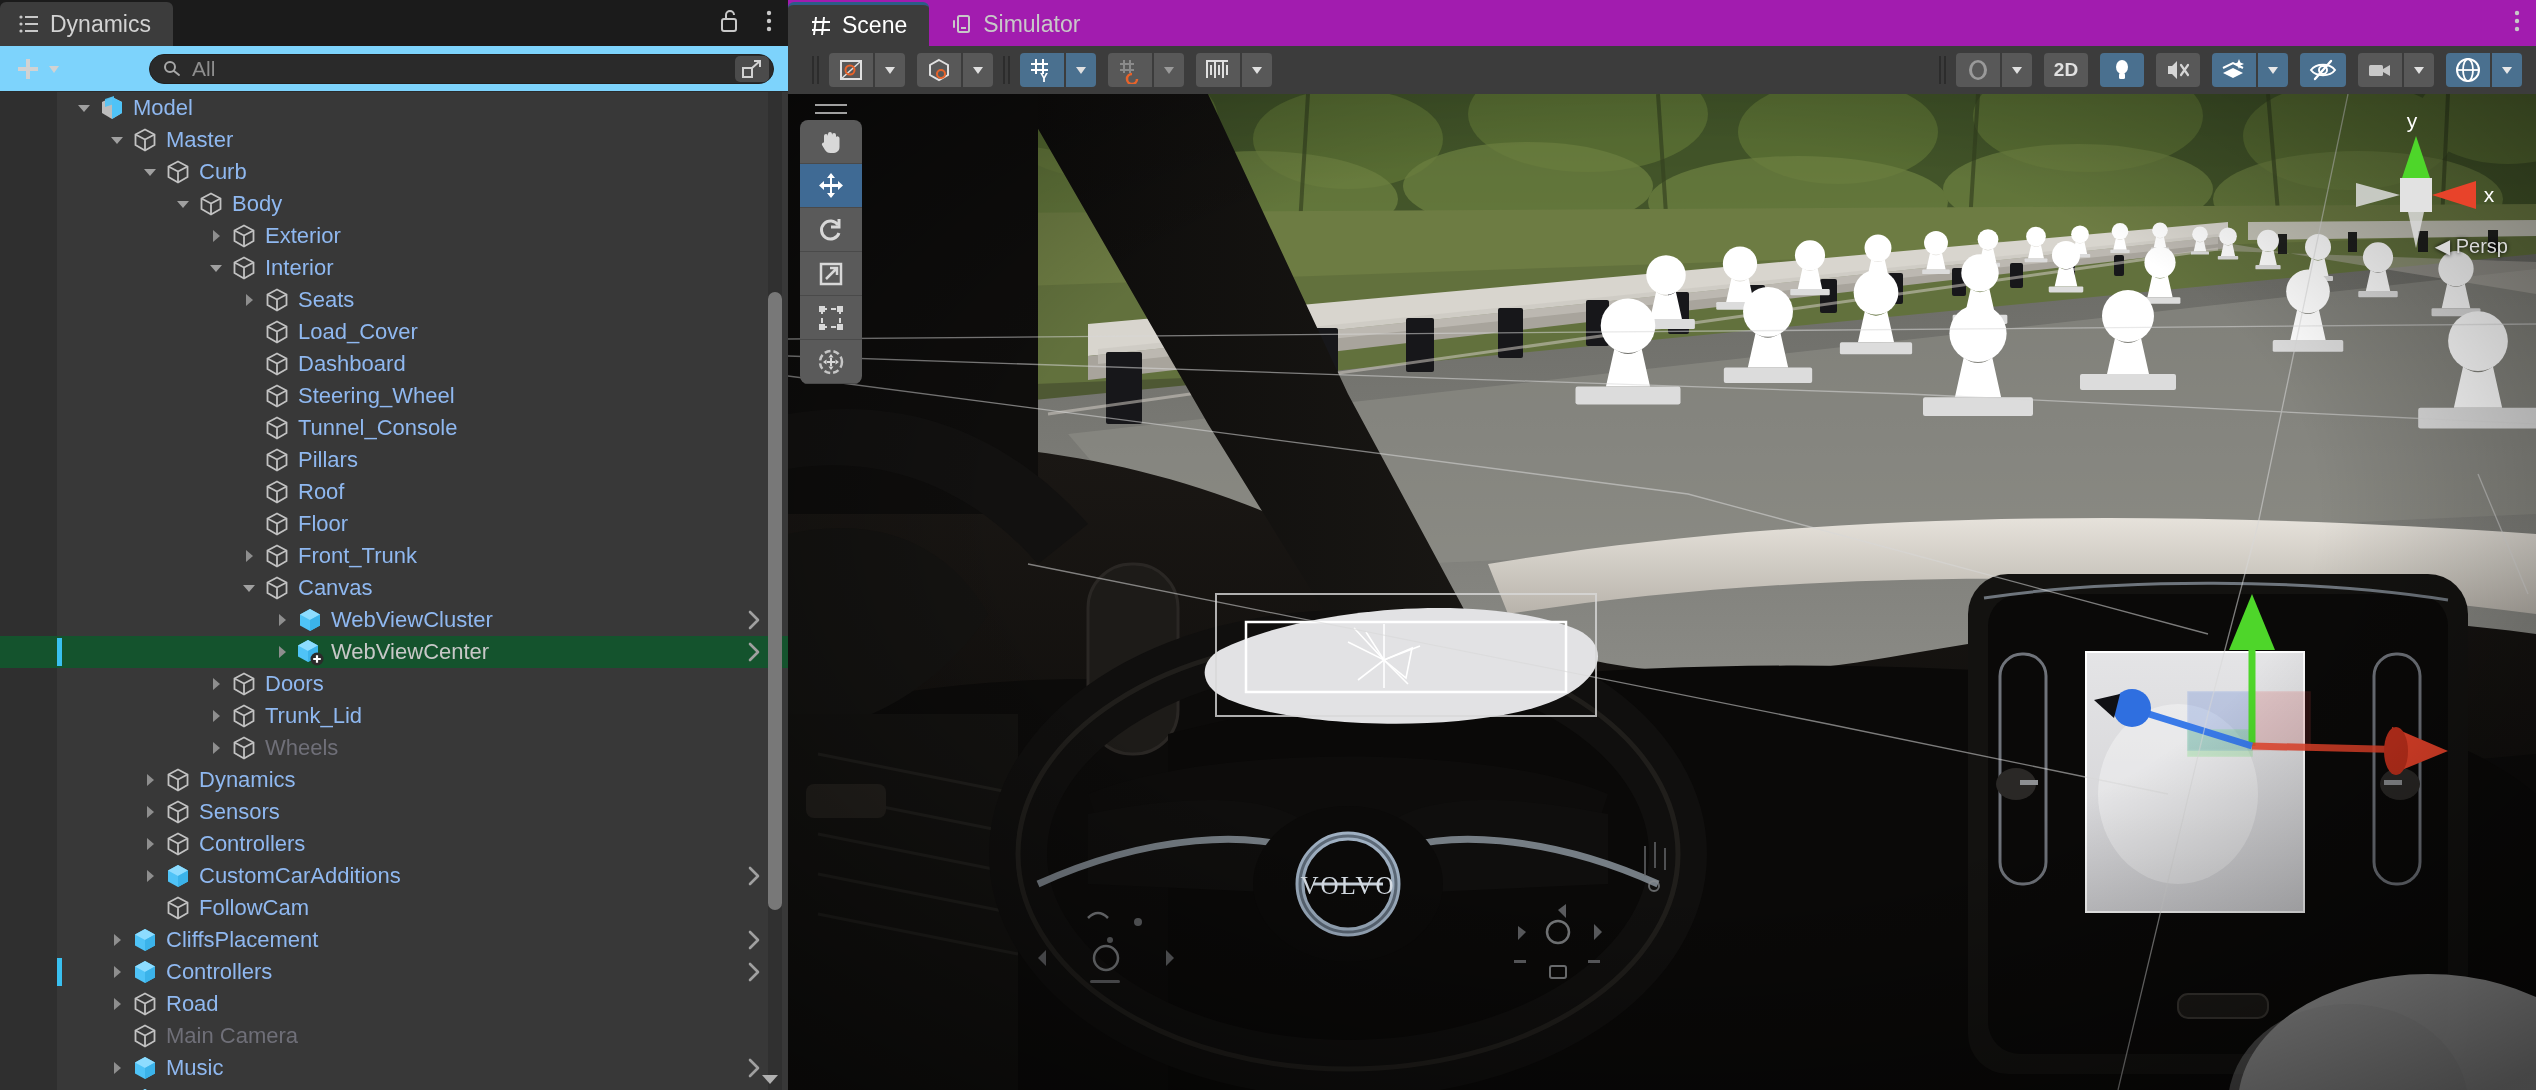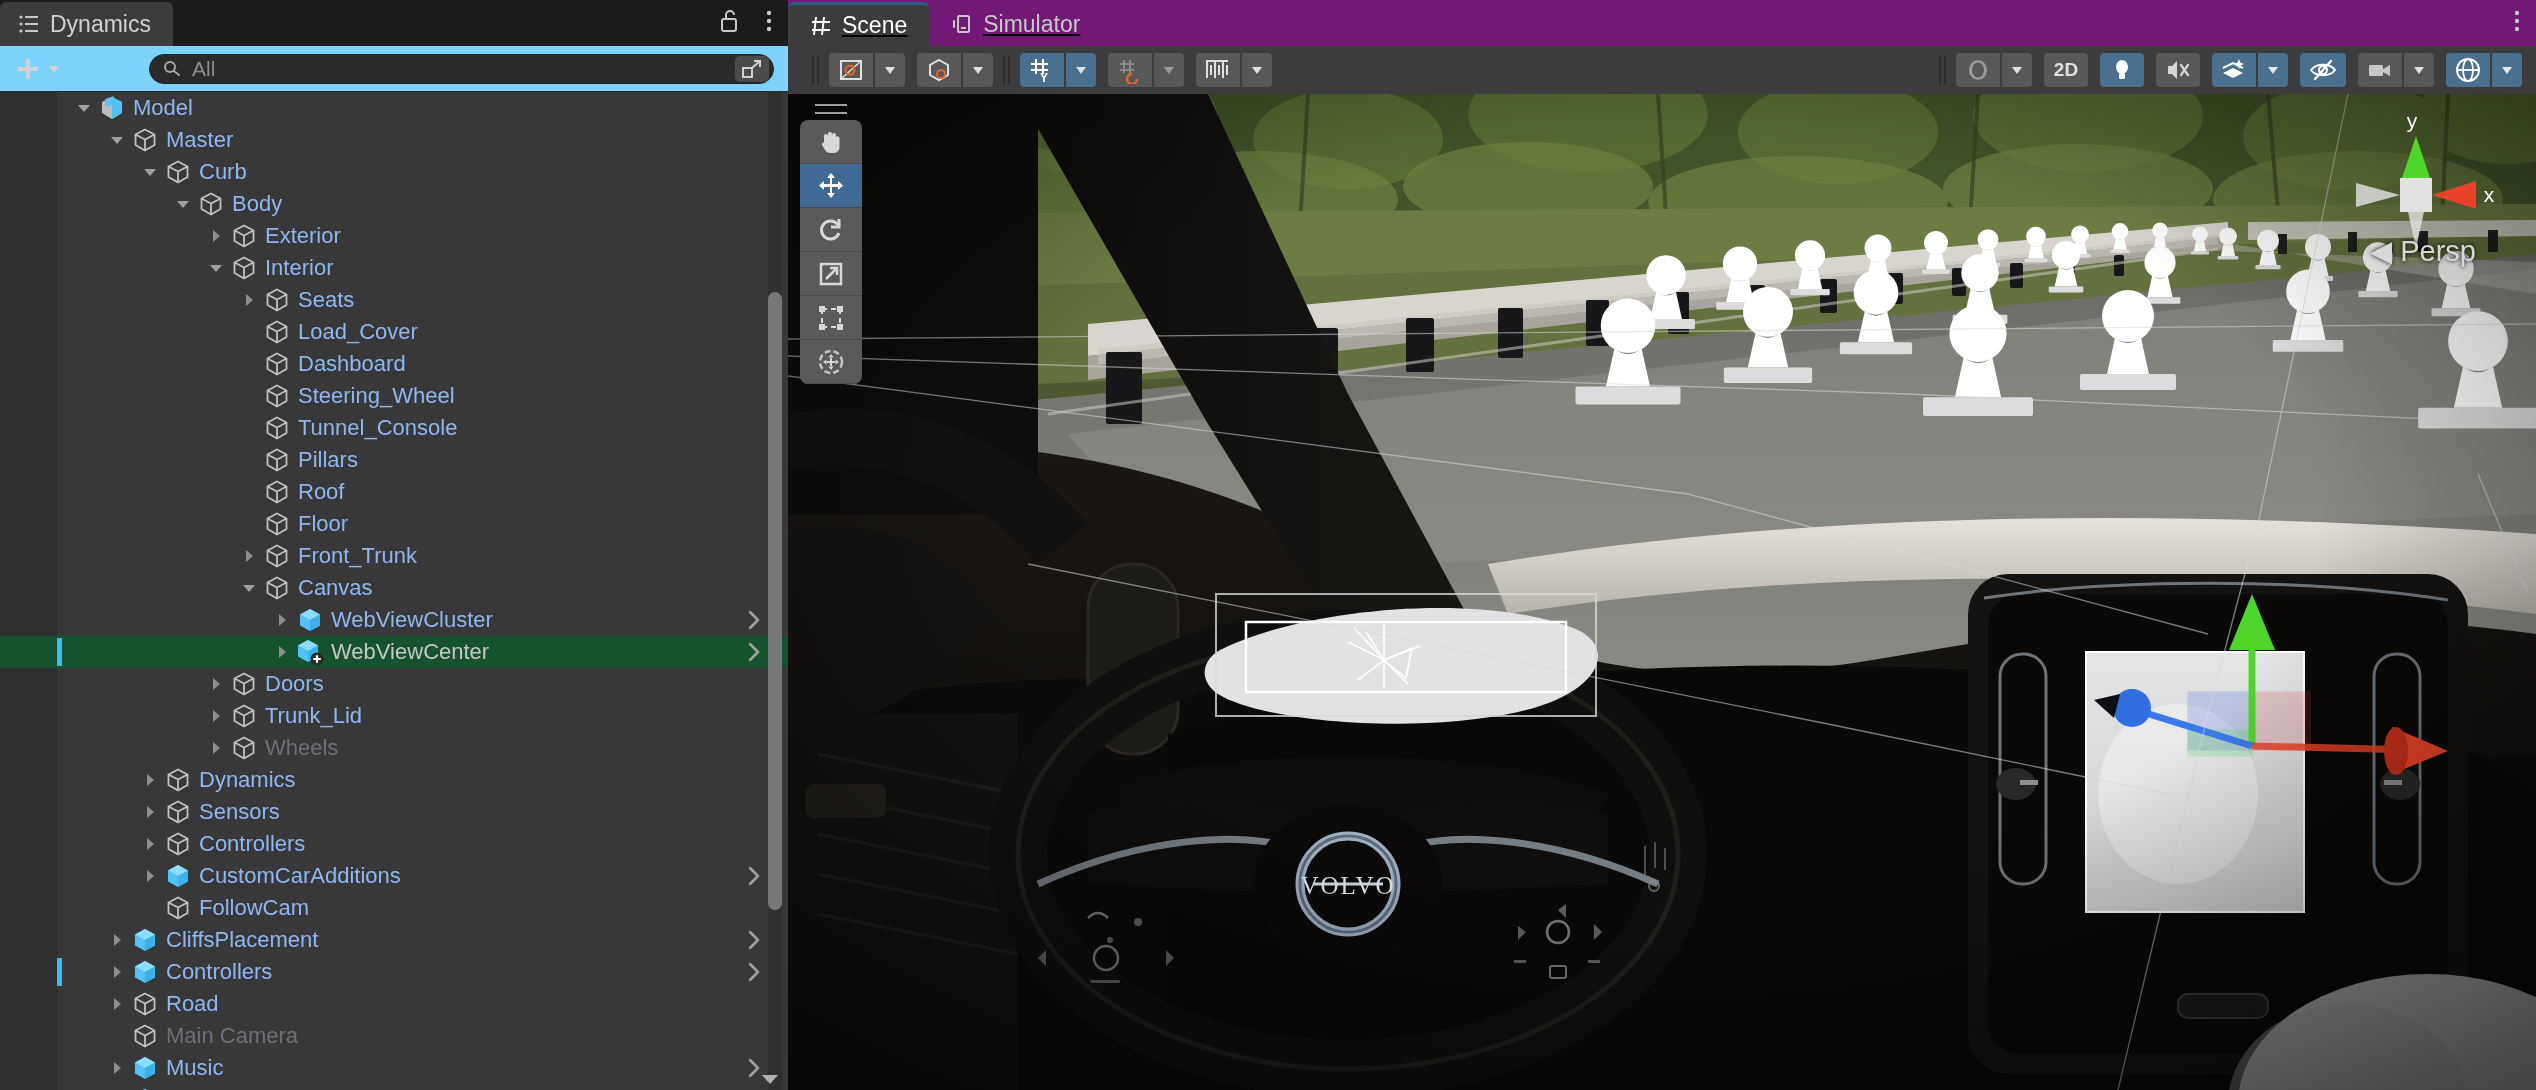--- a/index.html
+++ b/index.html
@@ -78,21 +78,21 @@
   .row .chev { position:absolute; right: 26px; top:0; height:32px; display:flex; align-items:center; }
   .hscroll-v {
     position:absolute; right:6px; top:200px; width:14px; height:620px;
     background:#787878; border-radius:7px;
   }
   .hscroll-track { position:absolute; right:6px; top:0; bottom:0; width:14px; background:#303030; }
   .down-arrow { position:absolute; right:8px; bottom:4px; }
 
   
   .scene { position:relative; flex:1; height:1090px; background:#1b1b1b; display:flex; flex-direction:column; }
-  .s-tabbar { height:46px; background:#701a75; display:flex; align-items:flex-end; position:relative;text-decoration:underline; }
+  .s-tabbar { height:46px; background:#a21caf; display:flex; align-items:flex-end; position:relative; }
   .s-tab {
     height:44px; padding: 0 22px; display:flex; align-items:center; gap:10px;
     color:#c8c8c8; font-size:23px; border-top-left-radius:6px; border-top-right-radius:6px;
   }
   .s-tab.active { background:#3c3c3c; color:#ffffff; border-top:3px solid #2c5d87;}
   .s-tabbar-right { position:absolute; right:14px; top:8px; display:flex; gap:20px; align-items:center; }
 
   .s-toolbar {
     height:48px; background:#3c3c3c; display:flex; align-items:center;
     padding: 0 14px; gap: 0px; position:relative;
@@ -122,21 +122,21 @@
   .tools-box { width:62px; background:#5a5a5a; border-radius:8px; overflow:hidden; }
   .tool {
     height:44px; display:flex; align-items:center; justify-content:center;
     border-bottom:1px solid #4a4a4a;
   }
   .tool.active { background:#3f6a94; }
 
   
   .scene-gizmo { position:absolute; right:30px; top:12px; width:180px; height:160px; z-index:30; }
   .persp-label {
-    position:absolute; right:60px; top:140px; color:#d8d8d8; font-size:29px;
+    position:absolute; right:28px; top:140px; color:#d8d8d8; font-size:20px;
     text-shadow: 0 0 4px #000; z-index:30;
   }
 </style>
 </head>
 <body>
 
 <div class="app">
 
   <div class="hierarchy">
 

